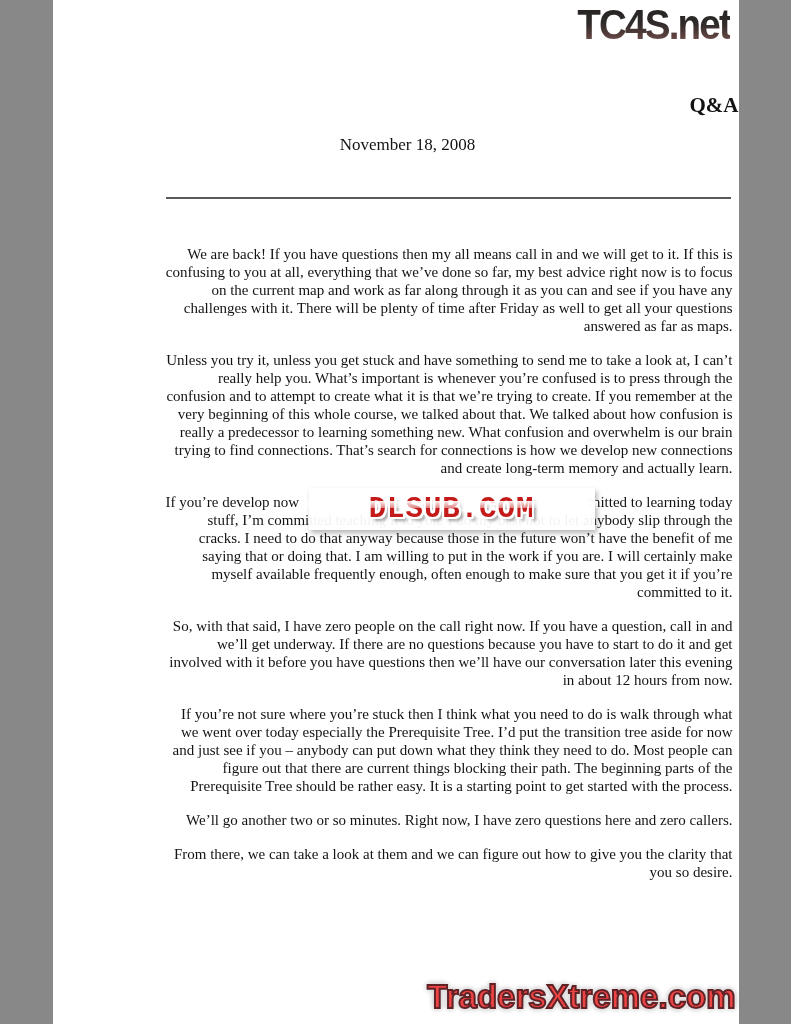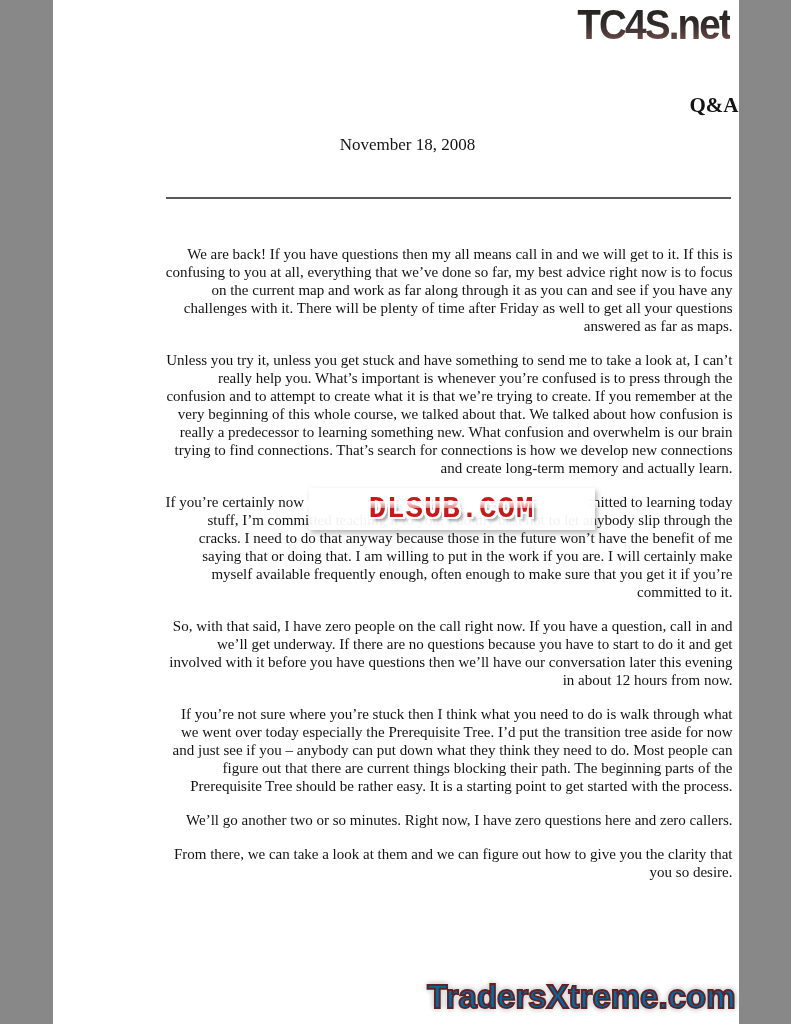--- a/index.html
+++ b/index.html
@@ -75,21 +75,21 @@
     content:"";position:absolute;left:-3px;right:-3px;top:13px;height:7px;
     background:linear-gradient(180deg,rgba(255,255,255,0.95),rgba(255,255,255,0.45));
     z-index:2;
   }
 
   
   .footer-wm{
     position:absolute;top:978px;right:3px;
     font-family:"Liberation Sans", sans-serif;
     font-weight:bold;font-size:33px;letter-spacing:0px;
-    color:#0369a1;
+    color:#ef4444;
     -webkit-text-stroke:2px #5f2227;
     text-shadow:
       0 0 3px #e3e3e3, 0 0 6px #d9d9d9,
       -3px 0 4px #dddddd, 3px 0 4px #dddddd,
       0 3px 4px #dddddd, 0 -3px 4px #dddddd;
     z-index:5;
   }
 </style>
 </head>
 <body>
@@ -101,21 +101,21 @@
   <div class="title">Q&amp;A</div>
 
   <div class="date">November 18, 2008</div>
 
   <div class="rule"></div>
 
   <div class="content">
       <p><span>We are back! If you have questions then my all means call in and we will get to it. If this is confusing to you at all, everything that we’ve done so far, my best advice right now is to focus on the current map and work as far along through it as you can and see if you have any challenges with it. There will be plenty of time after Friday as well to get all your questions answered as far as maps.</span></p>
       <p><span>Unless you try it, unless you get stuck and have something to send me to take a look at, I can’t really help you. What’s important is whenever you’re confused is to press through the confusion and to attempt to create what it is that we’re trying to create. If you remember at the very beginning of this whole course, we talked about that. We talked about how confusion is really a predecessor to learning something new. What confusion and overwhelm is our brain trying to find connections. That’s search for connections is how we develop new connections and create long-term memory and actually learn.</span></p>
       <p><span class="split-line">
-          <span>If you’re certainly now</span>
+          <span>If you’re develop now</span>
           <span>mitted to learning today</span>
         </span><span>stuff, I’m committed teaching it to you. I do my best not to let anybody slip through the cracks. I need to do that anyway because those in the future won’t have the benefit of me saying that or doing that. I am willing to put in the work if you are. I will certainly make myself available frequently enough, often enough to make sure that you get it if you’re committed to it.</span></p>
       <p><span>So, with that said, I have zero people on the call right now. If you have a question, call in and we’ll get underway. If there are no questions because you have to start to do it and get involved with it before you have questions then we’ll have our conversation later this evening in about 12 hours from now.</span></p>
       <p><span>If you’re not sure where you’re stuck then I think what you need to do is walk through what we went over today especially the Prerequisite Tree. I’d put the transition tree aside for now and just see if you – anybody can put down what they think they need to do. Most people can figure out that there are current things blocking their path. The beginning parts of the Prerequisite Tree should be rather easy. It is a starting point to get started with the process.</span></p>
       <p><span>We’ll go another two or so minutes. Right now, I have zero questions here and zero callers.</span></p>
       <p><span>From there, we can take a look at them and we can figure out how to give you the clarity that you so desire.</span></p>
     </div>
 
   <div class="dlsub">
     <span class="wm-text">DLSUB.COM</span>

